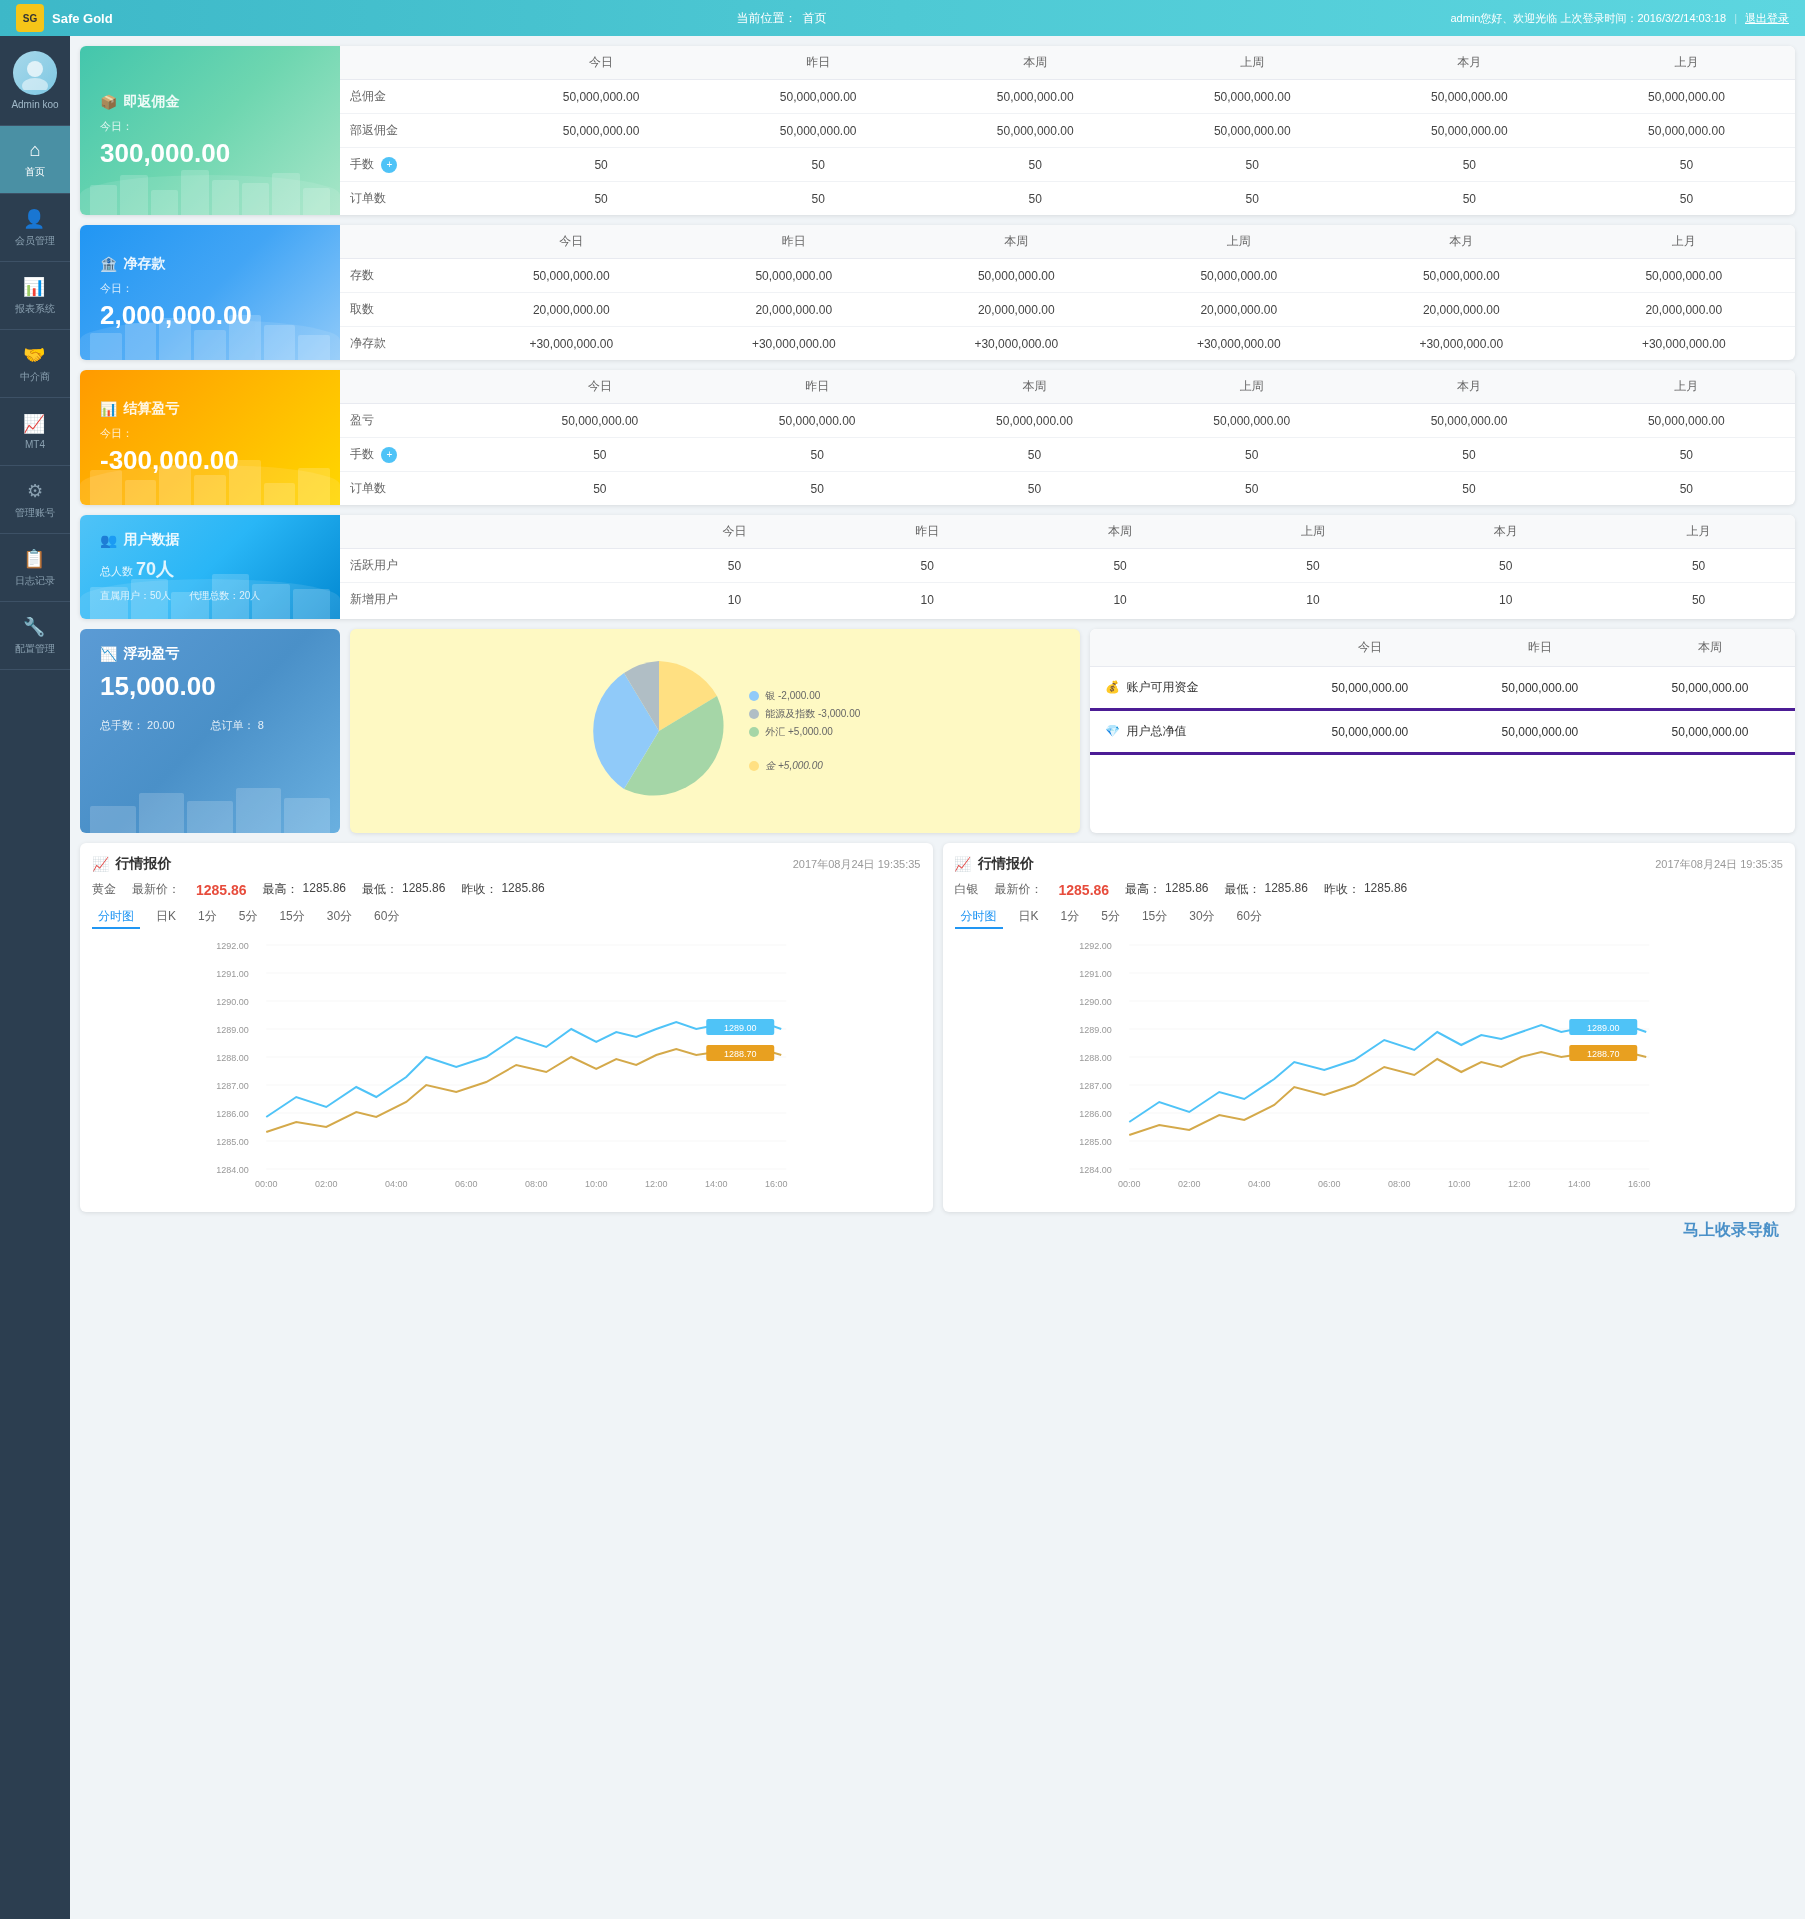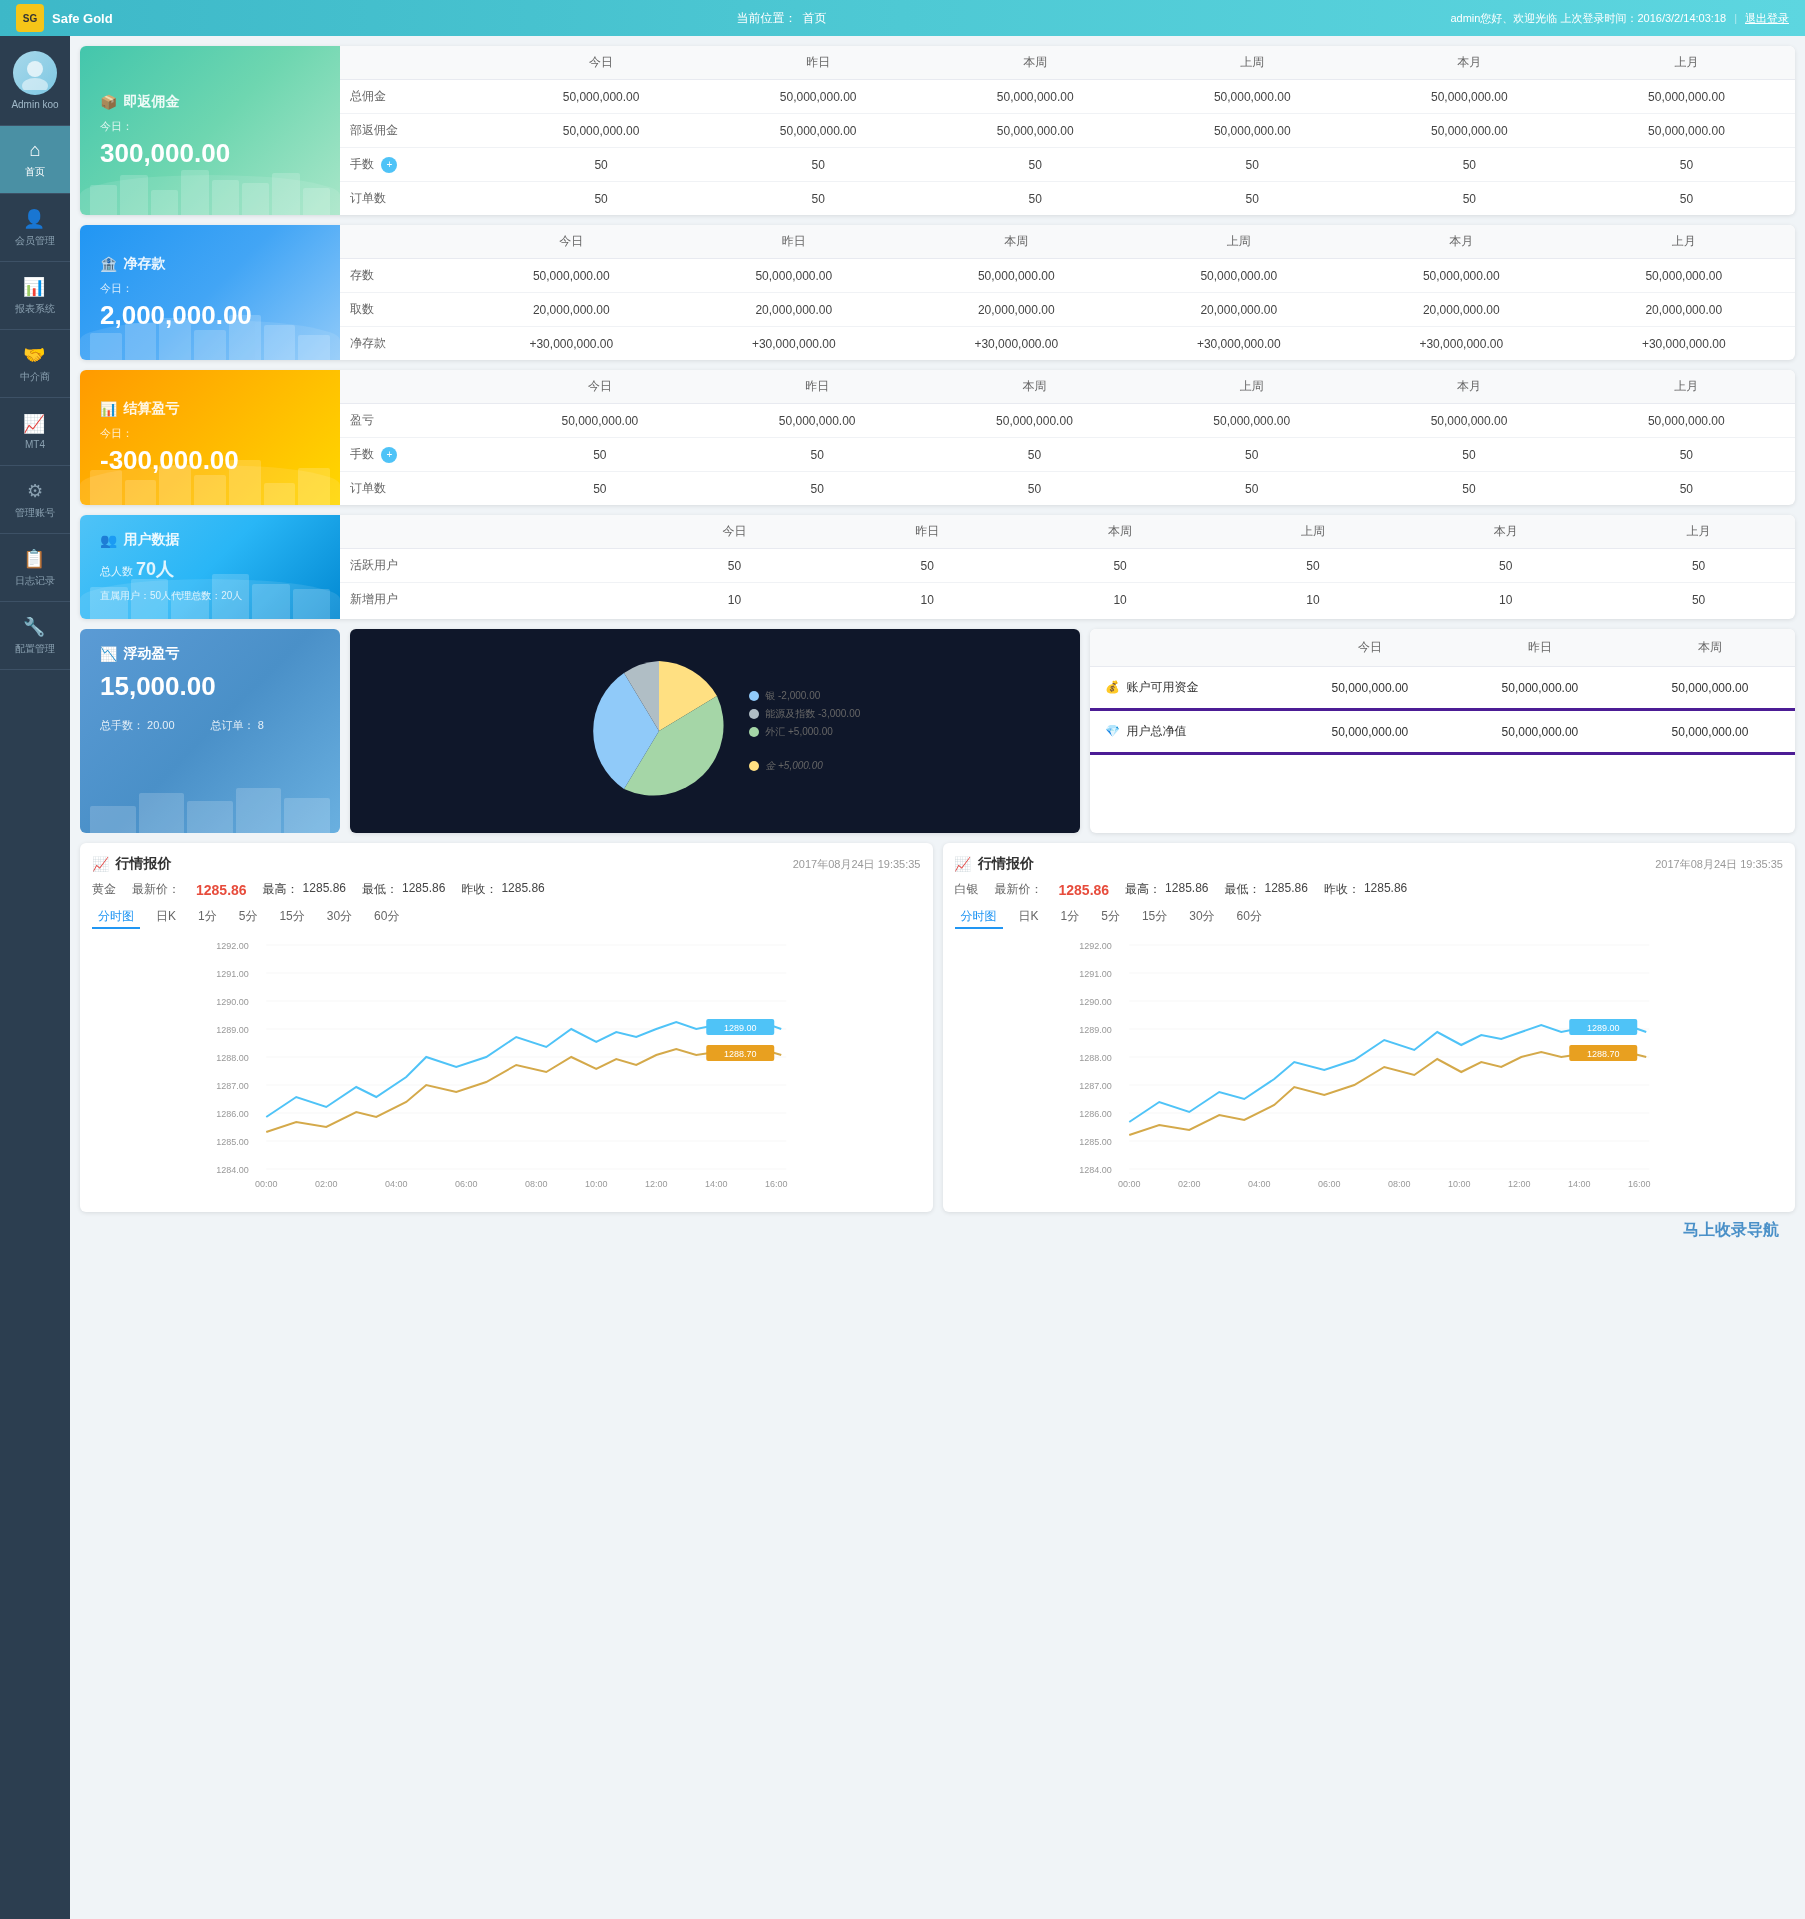--- a/index.html
+++ b/index.html
@@ -167,21 +167,21 @@
       padding: 16px 20px;
       color: white;
       position: relative;
       overflow: hidden;
     }
     .float-card-title { font-size: 14px; font-weight: bold; margin-bottom: 8px; display: flex; align-items: center; gap: 6px; }
     .float-card-value { font-size: 26px; font-weight: bold; margin-bottom: 16px; }
     .float-card-footer { display: flex; gap: 36px; font-size: 11px; color: rgba(255,255,255,0.85); }
     .pie-container {
       flex: 1;
-      background: #0f172a;
+      background: #fef9c3;
       border-radius: 6px;
       padding: 12px;
       display: flex;
       align-items: center;
       justify-content: center;
       box-shadow: 0 1px 4px rgba(0,0,0,0.1);
     }
     .account-card {
       flex: 1;
       background: white;
@@ -522,21 +522,21 @@
 
     <div class="stat-card">
       <div class="stat-card-left teal">
         <div class="card-title">
           <span>👥</span>
           <span>用户数据</span>
         </div>
         <div style="color:rgba(255,255,255,0.85);font-size:11px;margin-bottom:2px;">
           <span>总人数</span> <strong style="font-size:18px;">70人</strong>
         </div>
-        <div style="color:rgba(255,255,255,0.8);font-size:10px;margin-top:6px;display:flex;gap:0;">
+        <div style="color:rgba(255,255,255,0.8);font-size:10px;margin-top:6px;display:flex;gap:18px;">
           <span><span>直属用户：</span><span>50人</span></span>
           <span><span>代理总数：</span><span>20人</span></span>
         </div>
         <div class="stat-card-bars">
           <div class="stat-card-bar" style="height:65%"></div>
           <div class="stat-card-bar" style="height:80%"></div>
           <div class="stat-card-bar" style="height:55%"></div>
           <div class="stat-card-bar" style="height:90%"></div>
           <div class="stat-card-bar" style="height:70%"></div>
           <div class="stat-card-bar" style="height:60%"></div>

